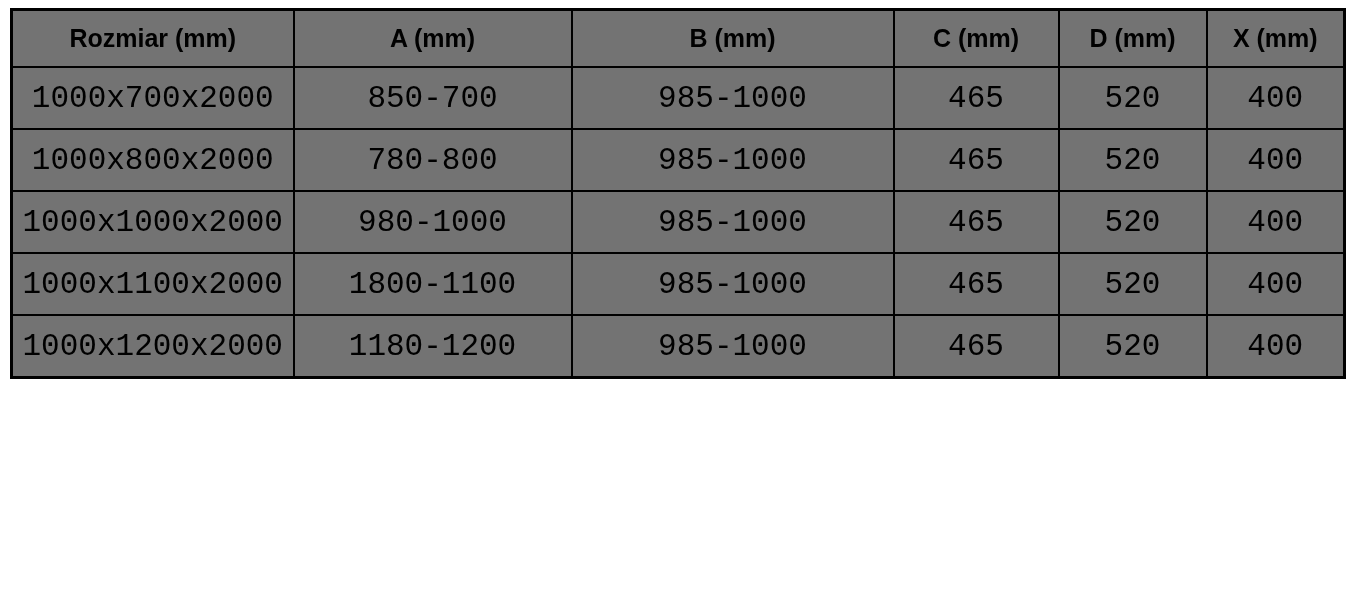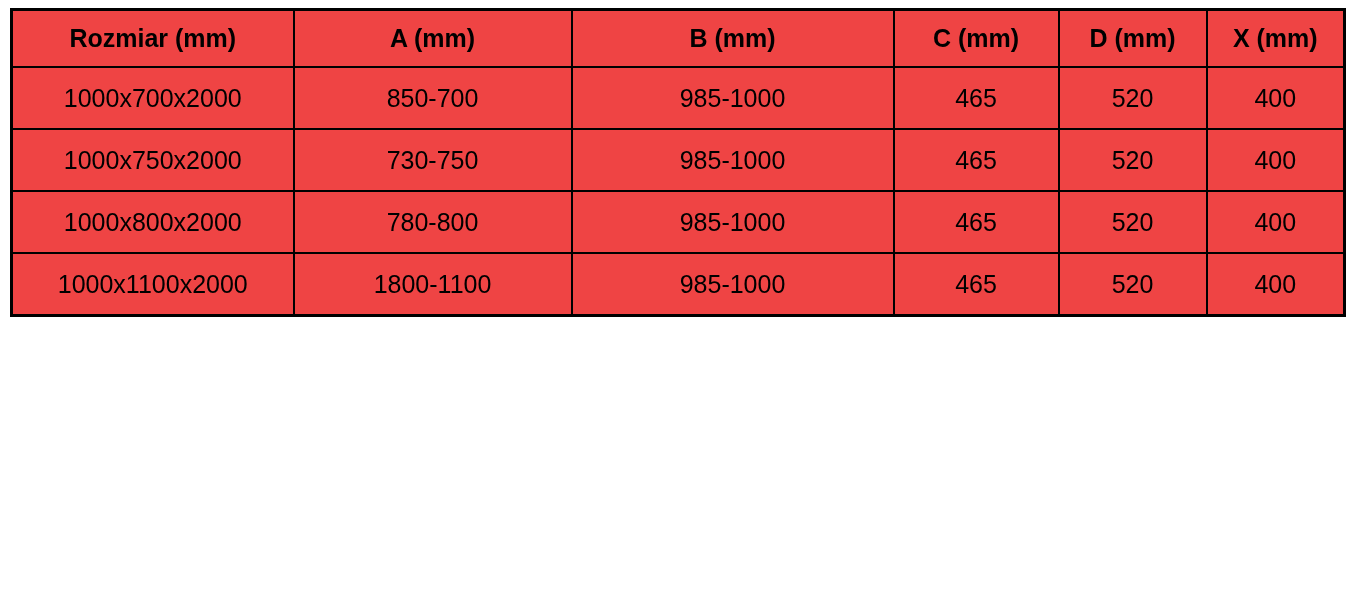--- a/index.html
+++ b/index.html
@@ -13,42 +13,43 @@
   }
   .table-wrap {
     position: absolute;
     left: 10px;
     top: 8px;
   }
   table.size-table {
     border-collapse: collapse;
     table-layout: fixed;
     width: 1333px;
-    background: #ef4444;
+    background: #737373;
     border: 3px solid #000000;
   }
   table.size-table th,
   table.size-table td {
     border: 2px solid #000000;
     text-align: center;
     vertical-align: middle;
     color: #000000;
     padding: 0;
     overflow: hidden;
     white-space: nowrap;
   }
   table.size-table th {
     height: 55px;
     font-size: 25px;
     font-weight: bold;
   }
   table.size-table td {
     height: 60px;
-    font-size: 25px;
+    font-size: 31px;
     font-weight: normal;
+    font-family: Liberation Mono, monospace;
   }
   col.c-rozmiar { width: 282px; }
   col.c-a { width: 278px; }
   col.c-b { width: 322px; }
   col.c-c { width: 165px; }
   col.c-d { width: 148px; }
   col.c-x { width: 138px; }
 </style>
 </head>
 <body>
@@ -77,38 +78,46 @@
 
     <tr>
           <td>1000x700x2000</td>
           <td>850-700</td>
           <td>985-1000</td>
           <td>465</td>
           <td>520</td>
           <td>400</td>
         </tr>
         <tr>
-          <td>1000x750x2000</td>
-          <td>730-750</td>
+          <td>1000x800x2000</td>
+          <td>780-800</td>
           <td>985-1000</td>
           <td>465</td>
           <td>520</td>
           <td>400</td>
         </tr>
         <tr>
-          <td>1000x800x2000</td>
-          <td>780-800</td>
+          <td>1000x1000x2000</td>
+          <td>980-1000</td>
           <td>985-1000</td>
           <td>465</td>
           <td>520</td>
           <td>400</td>
         </tr>
         <tr>
           <td>1000x1100x2000</td>
           <td>1800-1100</td>
           <td>985-1000</td>
           <td>465</td>
           <td>520</td>
           <td>400</td>
         </tr>
+        <tr>
+          <td>1000x1200x2000</td>
+          <td>1180-1200</td>
+          <td>985-1000</td>
+          <td>465</td>
+          <td>520</td>
+          <td>400</td>
+        </tr>
       </tbody>
   </table>
 </div>
 
 </body></html>

